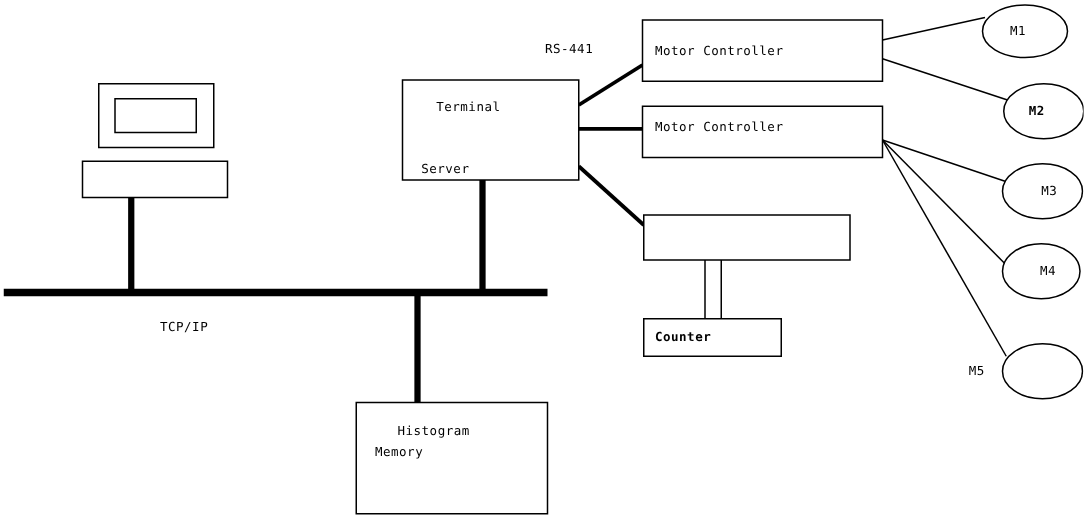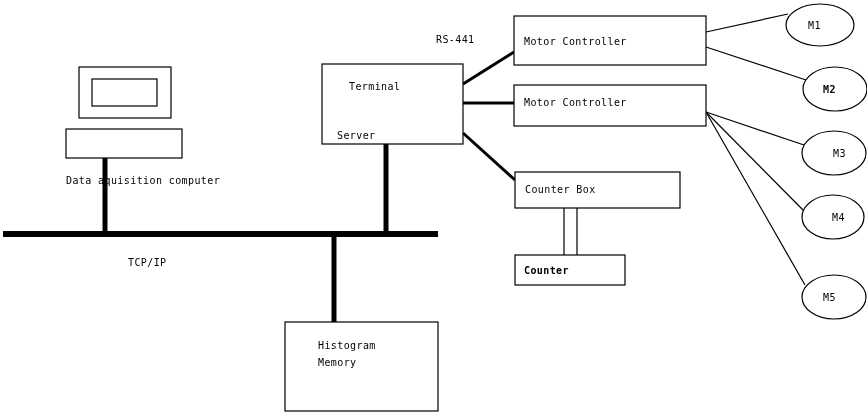--- a/index.html
+++ b/index.html
@@ -109,39 +109,37 @@
 
     <rect class="node-box" x="285" y="322" width="153" height="89"></rect>
 
     <ellipse class="node-ellipse" cx="820" cy="25" rx="34" ry="21"></ellipse>
     <ellipse class="node-ellipse" cx="835" cy="89" rx="32" ry="22"></ellipse>
     <ellipse class="node-ellipse" cx="834" cy="153" rx="32" ry="22"></ellipse>
     <ellipse class="node-ellipse" cx="833" cy="217" rx="31" ry="22"></ellipse>
     <ellipse class="node-ellipse" cx="834" cy="297" rx="32" ry="22"></ellipse>
   </svg>
 
-  <div class="label" style="left:66px; top:172px;">Data aquisition computer</div>
 
   <div class="label" style="left:349px; top:78px;">Terminal</div>
   <div class="label" style="left:337px; top:95px;margin-top:32px;">Server</div>
 
   <div class="label" style="left:524px; top:33px;">Motor Controller</div>
 
   <div class="label" style="left:524px; top:94px;">Motor Controller</div>
 
-  <div class="label" style="left:525px; top:181px;">Counter Box</div>
 
   <div class="label" style="left:524px; top:262px;font-weight:bold;">Counter</div>
 
   <div class="label" style="left:318px; top:337px;">Histogram</div>
-  <div class="label" style="left:318px; top:354px;text-align:right;">Memory</div>
+  <div class="label" style="left:300px; top:354px;text-align:right;">Memory</div>
 
   <div class="label" style="left:808px; top:17px;">M1</div>
   <div class="label" style="left:823px; top:81px;font-weight:bold;">M2</div>
   <div class="label" style="left:822px; top:145px;margin-left:11px;">M3</div>
   <div class="label" style="left:832px; top:209px;">M4</div>
-  <div class="label" style="left:775px; top:289px;margin-left:48px;">M5</div>
+  <div class="label" style="left:775px; top:289px;">M5</div>
 
   <div class="label" style="left:128px; top:254px;">TCP/IP</div>
 
   <div class="label" style="left:436px; top:31px;">RS-441</div>
 
 </div>
 
 </body></html>

